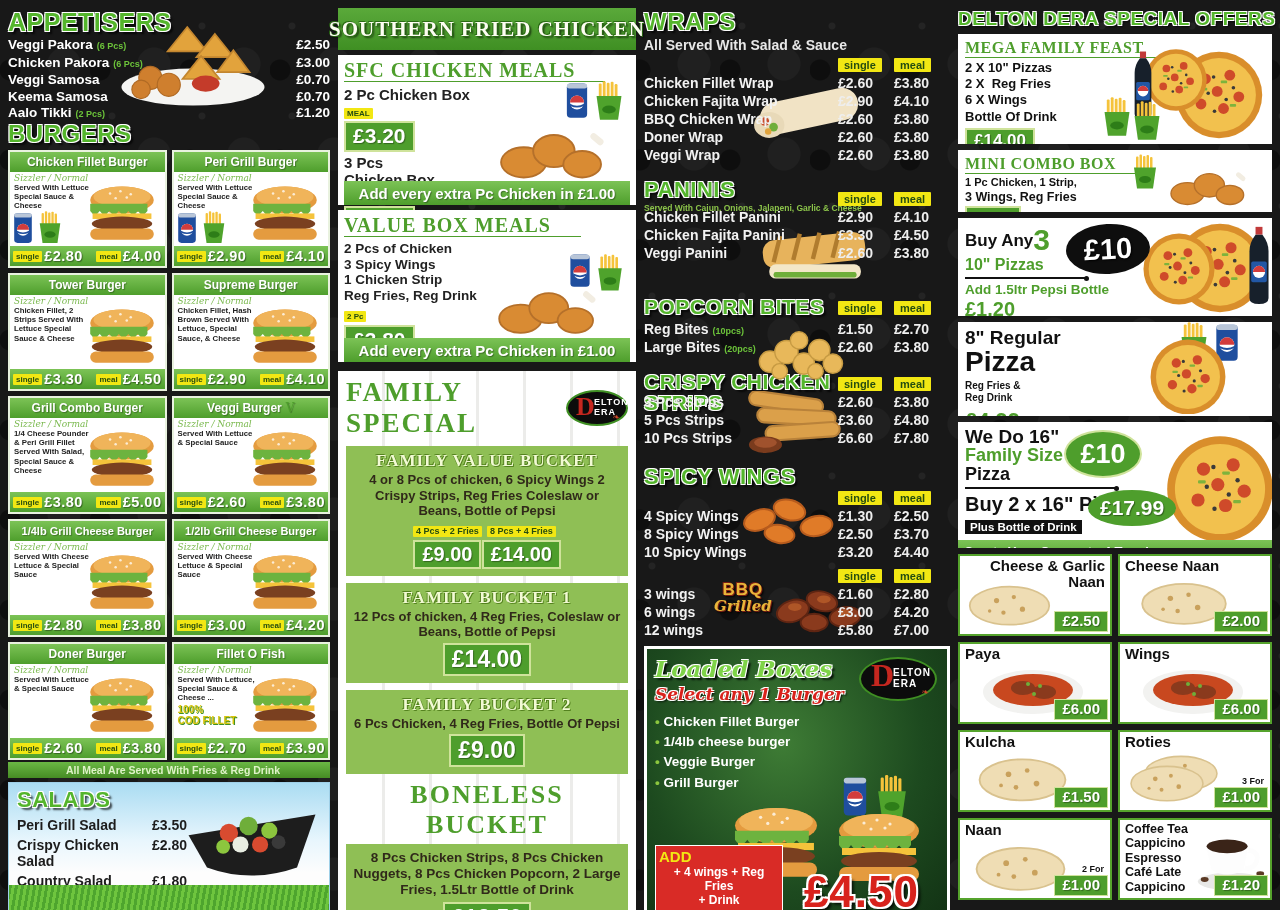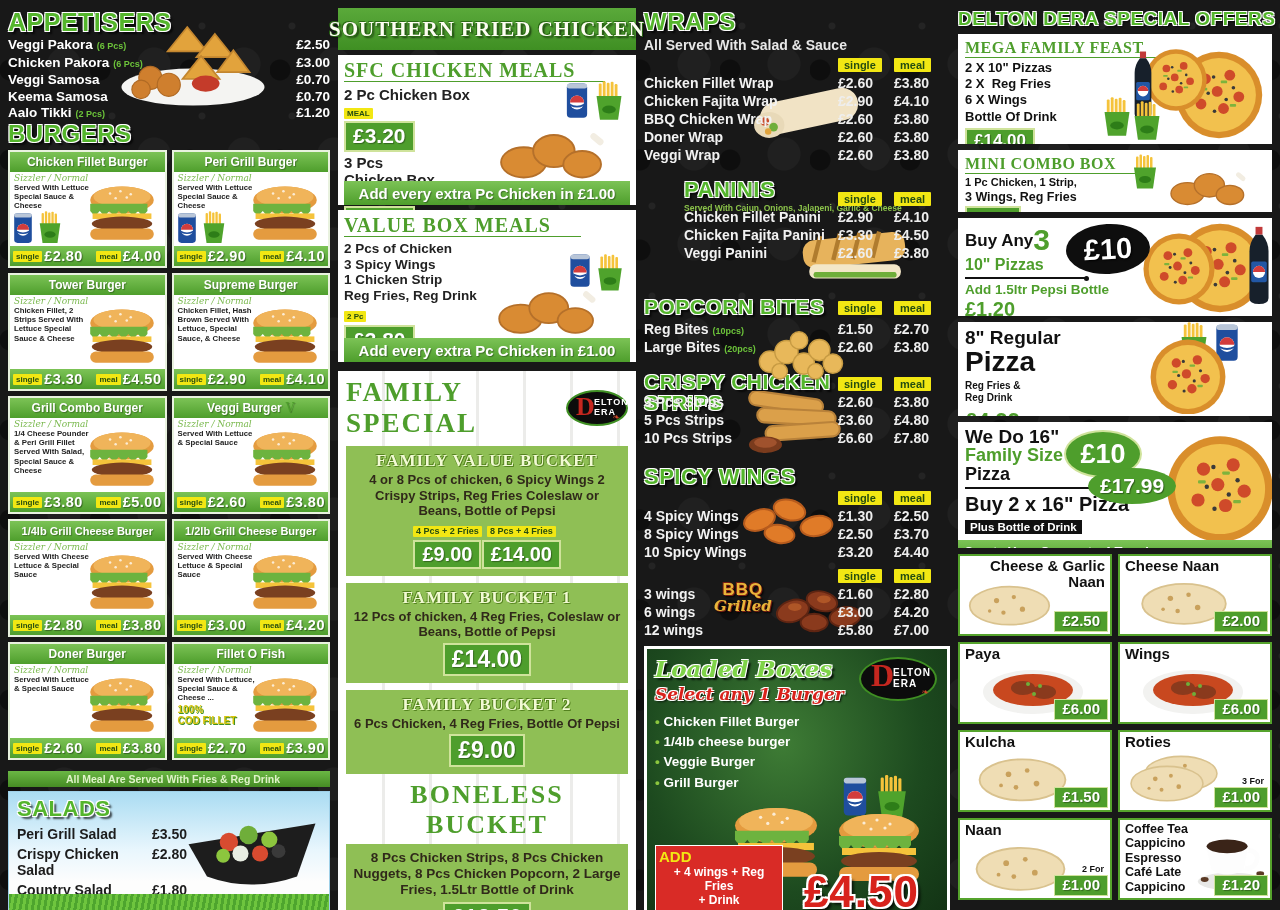--- a/index.html
+++ b/index.html
@@ -47,21 +47,21 @@
   .bbody { flex:1; position:relative; padding:1px 4px; overflow:hidden; }
   .bbody .script { font-size:9px; }
   .bdesc { font-size:7.8px; font-weight:700; color:#222; width:56%; line-height:1.18; }
   .bill { position:absolute; right:0; bottom:0; width:86px; height:62px; }
   .bextras { position:absolute; left:2px; bottom:1px; width:52px; height:34px; }
   .cod { position:absolute; left:4px; bottom:12px; font-size:10px; font-weight:800; color:#d8c50e; text-shadow:1px 1px 0 #3f8f23; line-height:1.05; width:60px;}
   .veg { color:#4e9e2c; font-family:"DejaVu Serif", serif; margin-left:4px; font-weight:400; }
   .bfoot { height:20px; background:linear-gradient(#7cc356,#4e9e2c); display:flex; align-items:center; padding:0 3px; }
   .bfoot .p { color:#fff; font-weight:800; font-size:14.5px; margin-left:2px; text-shadow:1px 1px 1px rgba(0,0,0,.4); letter-spacing:.5px;}
   .bfoot .right { margin-left:auto; display:flex; align-items:center; }
-  .meal-note { margin-top:11px; height:16px; background:linear-gradient(#6ab744,#468c24); display:flex; align-items:center; justify-content:center;
+  .meal-note { margin-top:2px; height:16px; background:linear-gradient(#6ab744,#468c24); display:flex; align-items:center; justify-content:center;
                font-size:10.5px; font-weight:700; color:#dff3c8;padding-left:8px; }
 
   .salads { margin-top:4px; height:130px; position:relative; border:1px solid #9fd0e8;
             background:linear-gradient(#aadcf2 0%, #e8f6fd 45%, #fdfdfd 70%); overflow:hidden;}
   .salads .bubble { font-size:22px; margin:4px 0 2px 8px; }
   .sal-row { display:flex; font-size:14px; font-weight:700; color:#1c1c1c; margin:4px 0 0 8px; width:170px;}
   .sal-row .pr { margin-left:auto; }
   .grass { position:absolute; bottom:0; left:0; right:0; height:26px;
            background:repeating-linear-gradient(100deg, #4ea52e 0 3px, #6ec53e 3px 6px); }
   .sal-photo { position:absolute; right:2px; top:14px; width:150px; height:88px; }
@@ -154,21 +154,21 @@
   .r8b { font-size:28px; font-weight:800; line-height:.95; }
   .r8c { font-size:10px; font-weight:800; line-height:1.25; margin-top:4px;}
   .r8p { font-size:22px; font-weight:800; color:#4e9e2c; margin-top:3px;}
   .f16a { font-size:19px; font-weight:800; line-height:1.02;}
   .f16b { font-size:18px; font-weight:800; color:#4e9e2c; line-height:1.02;}
   .f16c { font-size:18px; font-weight:800; line-height:1.02;}
   .goval { position:absolute; left:106px; top:8px; width:78px; height:48px; background:#4e9e2c; color:#fff; border-radius:50%;
            display:flex; align-items:center; justify-content:center; font-size:27px; font-weight:800; z-index:3; border:2px solid #cfe39b;}
   .buy2 { font-size:20px; font-weight:800; margin-top:4px;}
   .plusb { display:inline-block; background:#111; color:#fff; font-size:11.5px; font-weight:700; padding:1px 5px; }
-  .p1799 { position:absolute; left:130px; bottom:44px; background:#4e9e2c; color:#fff; border-radius:50%;
+  .p1799 { position:absolute; left:130px; bottom:22px; background:#4e9e2c; color:#fff; border-radius:50%;
            padding:6px 12px; font-size:21px; font-weight:800; z-index:3; text-shadow:1px 1px 1px rgba(0,0,0,.4);}
   .create-banner { margin:5px -7px -5px -7px; height:22px; background:linear-gradient(#7cc356,#4e9e2c); color:#fff; display:flex;
                    align-items:center; padding-left:6px; font-size:13px; font-weight:800; text-shadow:1px 1px 1px rgba(0,0,0,.35); position:relative; z-index:3;}
   .sides { display:grid; grid-template-columns:1fr 1fr; gap:6px; }
   .scard { height:82px; background:#fff; border:2px solid #55a32c; position:relative; color:#111; padding:2px 5px; overflow:hidden;}
   .scard .nm { font-size:15px; font-weight:800; line-height:1.05; position:relative; z-index:2;}
   .scard .nm.rt { text-align:right; }
   .scard .pricebox { position:absolute; right:2px; bottom:2px; font-size:15px; border-width:1px; z-index:2; }
   .scard .qty { position:absolute; right:6px; bottom:24px; font-size:9px; font-weight:800; z-index:2;}
   .s-ill { position:absolute; z-index:1; }
@@ -728,21 +728,21 @@
         <span class="pr">£3.80</span>
       <span class="nm">Doner Wrap</span>
         <span class="pr">£2.60</span>
         <span class="pr">£3.80</span>
       <span class="nm">Veggi Wrap</span>
         <span class="pr">£2.60</span>
         <span class="pr">£3.80</span>
     </div>
   </div>
 
-  <div class="l3" style="margin-top:14px;margin-left:40px;">
+  <div class="l3" style="margin-top:14px;">
     <div class="bubble" style="font-size:22px;">PANINIS</div>
     <div class="sub-tiny">Served With Cajun, Onions, Jalapeni, Garlic &amp; Cheese</div>
     <svg class="c3-ill" style="left:110px; top:50px; width:120px; height:66px;">
         <use href="#sym-panini" width="120" height="66"></use>
       </svg>
     <div class="menu-rows" style="margin-top:-26px;">
       <span></span>
         <span class="badge-cell"><span class="tag">single</span></span>
         <span class="badge-cell"><span class="tag">meal</span></span>
       <span class="nm">Chicken Fillet Panini</span>

